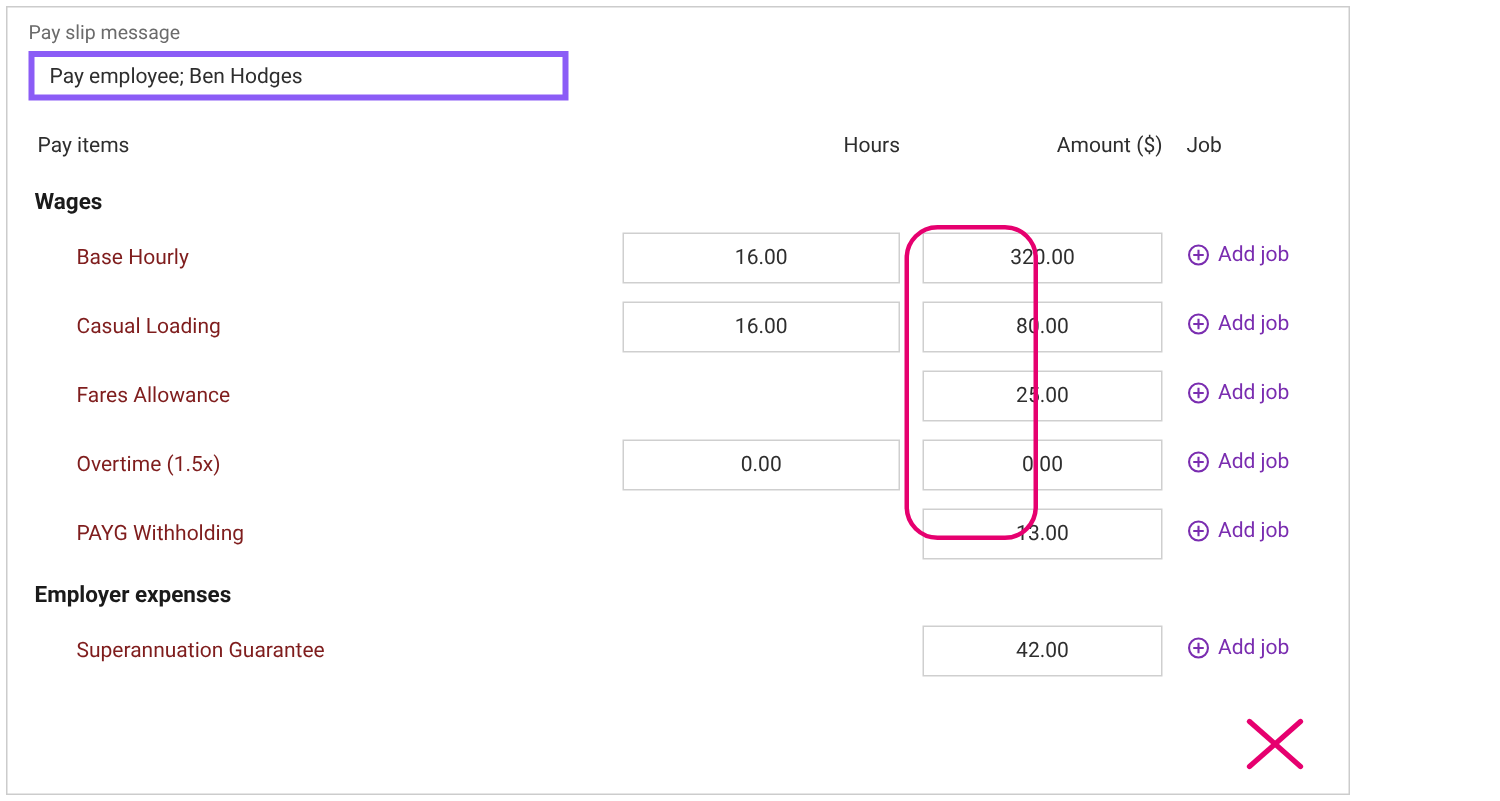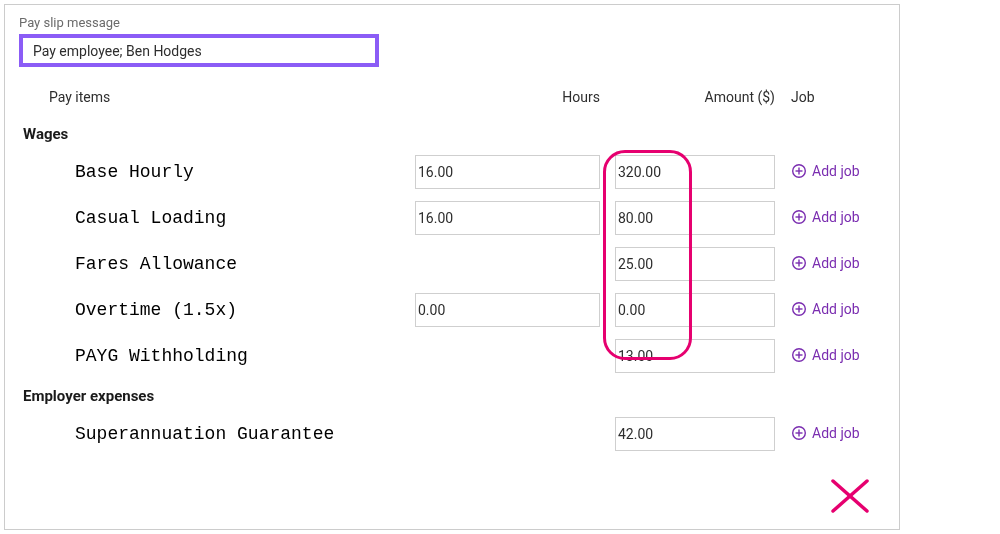--- a/index.html
+++ b/index.html
@@ -33,50 +33,48 @@
     font-family: inherit;
     color: #2e2e2e;
   }
   .grid {
     margin-top: 14px;
   }
   .row {
     display: flex;
     align-items: center;
     min-height: 46px;
-    margin-left: 24px;
   }
   .header-row {
     min-height: 32px;
     margin-bottom: 4px;
   }
   .col-item { flex: 1 1 auto; padding-left: 6px; }
   .col-hours { width: 195px; display:flex; justify-content:flex-end; padding-right:10px; }
   .col-amount { width: 175px; display:flex; justify-content:flex-end; padding-right:10px; }
   .col-job { width: 100px; padding-left: 6px; }
   .header-cell { color: #2e2e2e; font-size: 14px; }
   .header-hours { text-align: right; }
   .header-amount { text-align: right; }
   .section-title {
     font-weight: 700;
     font-size: 15px;
     color: #1a1a1a;
     padding: 8px 0 6px 4px;
   }
   .item-name {
     padding-left: 32px;
-    font-size: 18px;
-    color: #000000;
-    font-family: Liberation Mono, monospace;
+    font-size: 14px;
+    color: #7f1d1d;
   }
   .num-input {
     border: 1px solid #cfcfcf;
     height: 34px;
-    text-align: left;
-    padding: 0 2px;
+    text-align: center;
+    padding: 0 16px;
     font-size: 14px;
     font-family: inherit;
     color: #2e2e2e;
     width: 100%;
   }
   .hours-input { width: 185px; }
   .amount-input { width: 160px; }
   .add-job {
     display: inline-flex;
     align-items: center;

